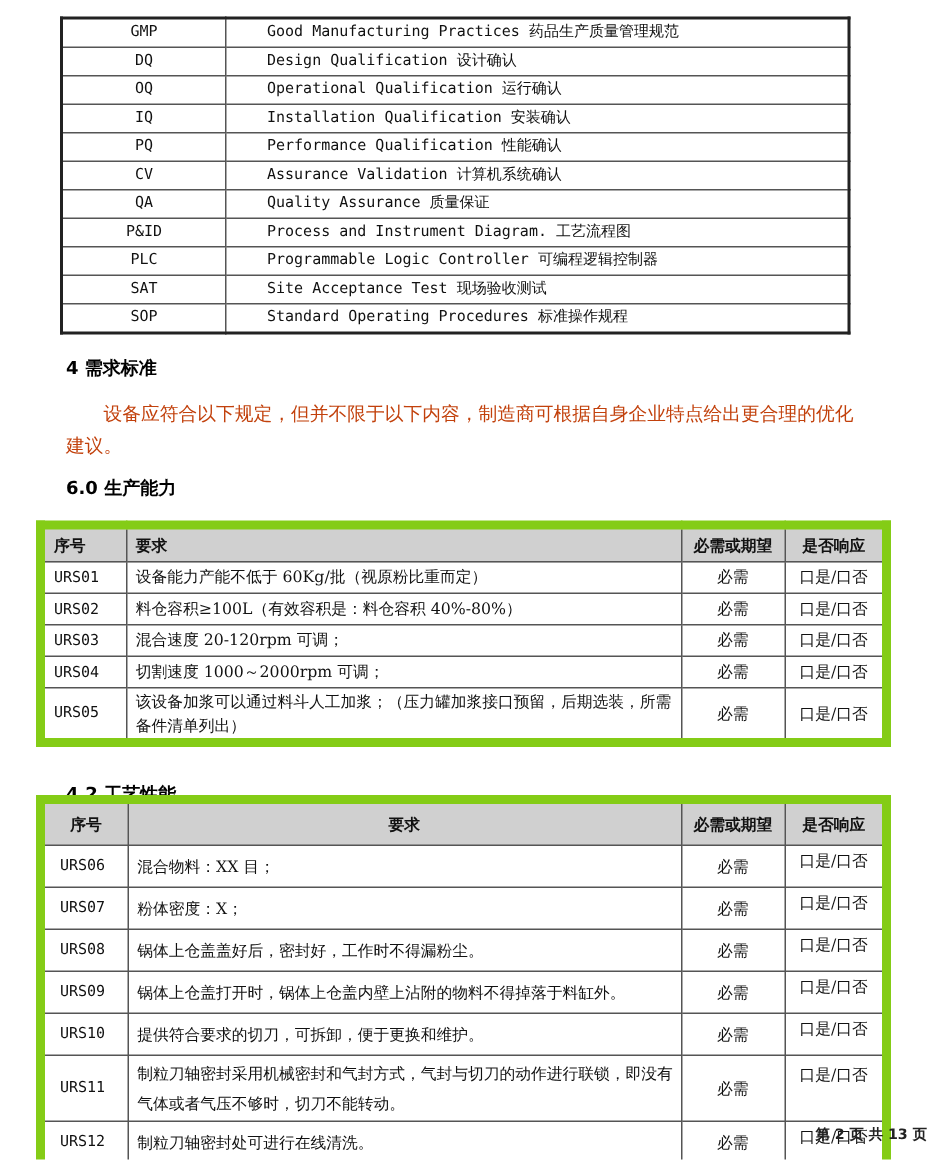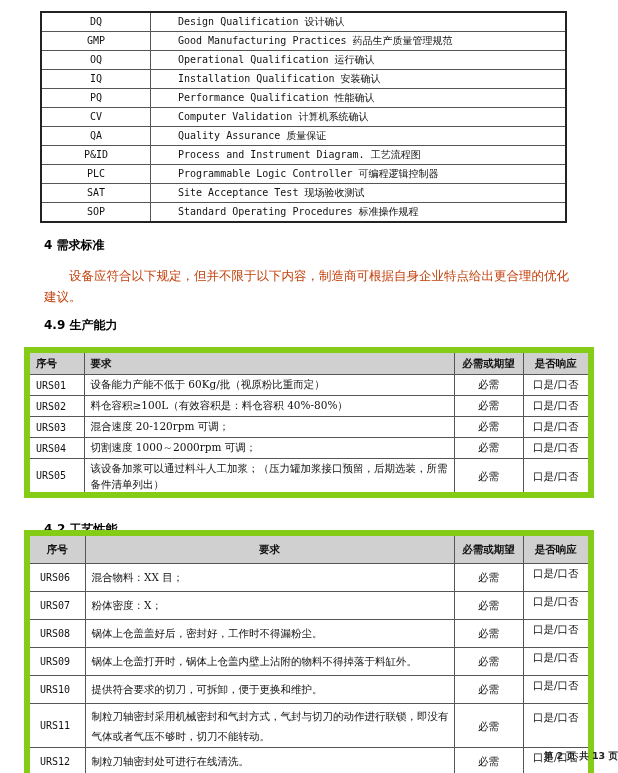--- a/index.html
+++ b/index.html
@@ -61,42 +61,42 @@
       font-family: "DejaVu Sans", "Liberation Sans", sans-serif; font-weight: bold;
       font-size: 9.5px; color: #222;
     }
   </style>
 </head>
 <body>
 
 <table class="abbr-table">
   <tbody>
     <tr>
+        <td class="code">GMP</td>
+        <td class="desc">Good Manufacturing Practices 药品生产质量管理规范</td>
+      </tr>
+    <tr>
         <td class="code">DQ</td>
         <td class="desc">Design Qualification 设计确认</td>
       </tr>
     <tr>
-        <td class="code">GMP</td>
-        <td class="desc">Good Manufacturing Practices 药品生产质量管理规范</td>
-      </tr>
-    <tr>
         <td class="code">OQ</td>
         <td class="desc">Operational Qualification 运行确认</td>
       </tr>
     <tr>
         <td class="code">IQ</td>
         <td class="desc">Installation Qualification 安装确认</td>
       </tr>
     <tr>
         <td class="code">PQ</td>
         <td class="desc">Performance Qualification 性能确认</td>
       </tr>
     <tr>
         <td class="code">CV</td>
-        <td class="desc">Computer Validation 计算机系统确认</td>
+        <td class="desc">Assurance Validation 计算机系统确认</td>
       </tr>
     <tr>
         <td class="code">QA</td>
         <td class="desc">Quality Assurance 质量保证</td>
       </tr>
     <tr>
         <td class="code">P&amp;ID</td>
         <td class="desc">Process and Instrument Diagram. 工艺流程图</td>
       </tr>
     <tr>
@@ -109,21 +109,21 @@
       </tr>
     <tr>
         <td class="code">SOP</td>
         <td class="desc">Standard Operating Procedures 标准操作规程</td>
       </tr>
   </tbody>
 </table>
 
 <div class="heading" style="left:44px; top:237px;">4  需求标准</div>
 <div class="para">设备应符合以下规定，但并不限于以下内容，制造商可根据自身企业特点给出更合理的优化建议。</div>
-<div class="heading" style="left:44px; top:317px;">4.9 生产能力</div>
+<div class="heading" style="left:44px; top:317px;">6.0 生产能力</div>
 
 <table class="urs-table t1" style="top:347px;">
   <colgroup>
       <col style="width:57px">
       <col style="width:370px">
       <col style="width:69px">
       <col style="width:68px">
     </colgroup>
   <thead>
     <tr>

